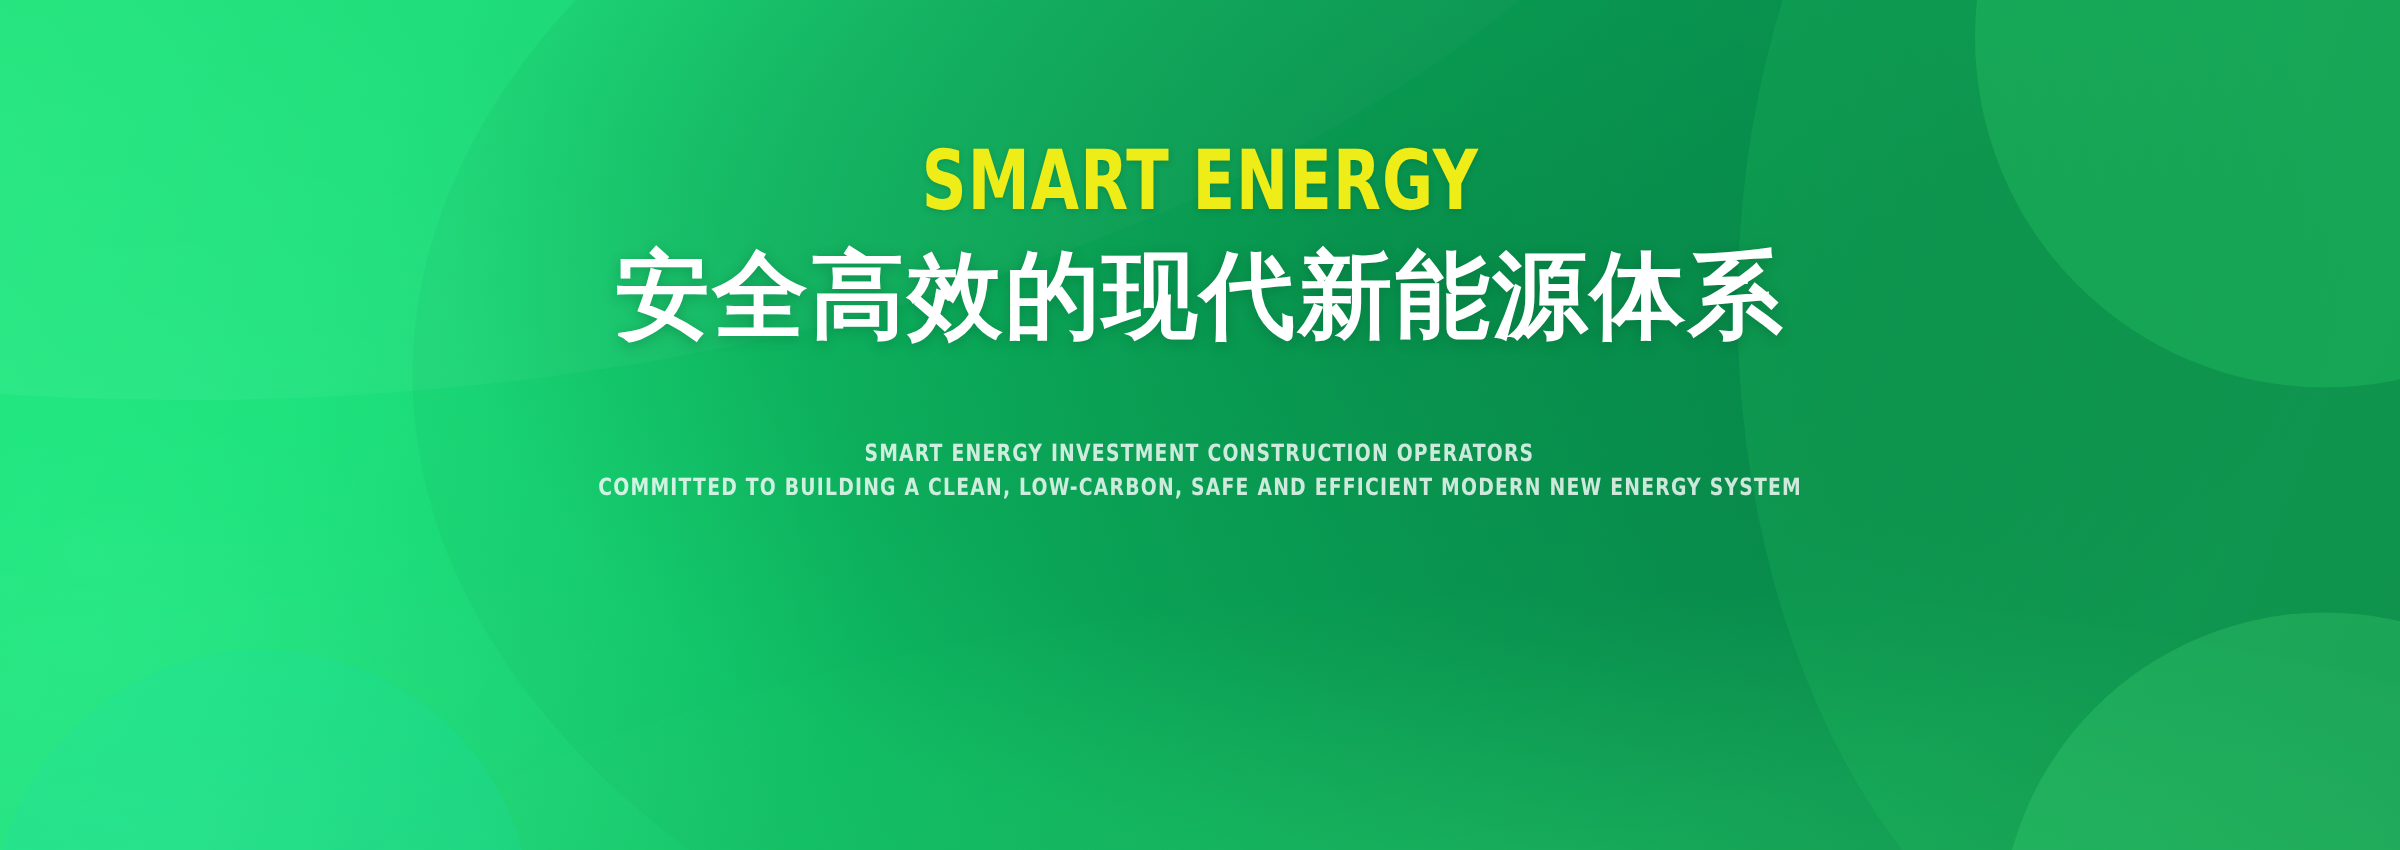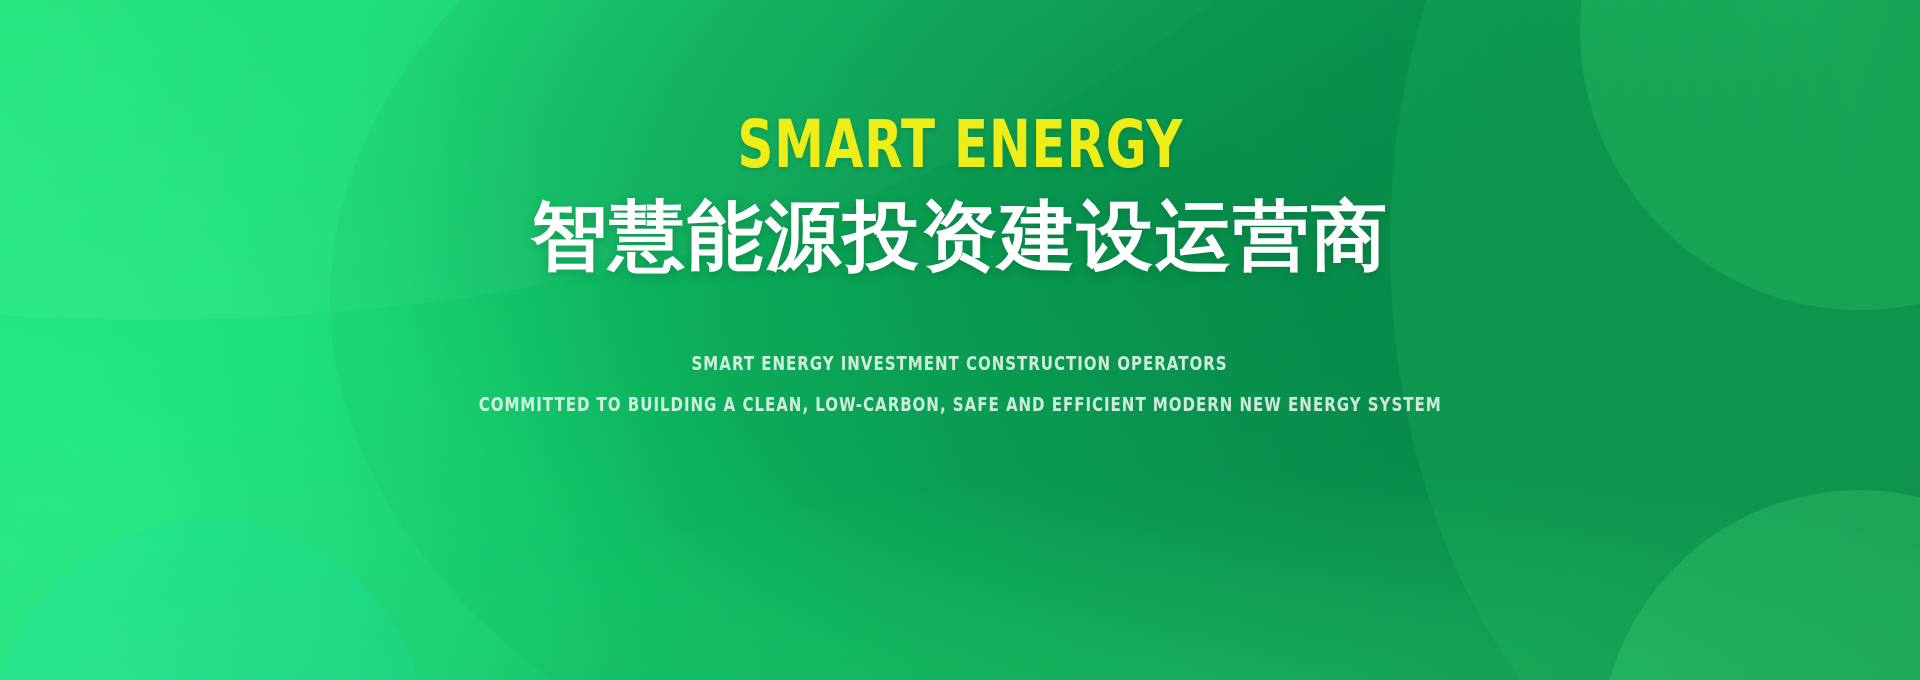--- a/index.html
+++ b/index.html
@@ -163,21 +163,21 @@
     color: #ffffff;
     white-space: nowrap;
     text-shadow: 0 2px 8px rgba(0,70,35,0.26);
   }
 
   .en-lines {
     margin-top: 26px;
     display: flex;
     flex-direction: column;
     align-items: center;
-    gap: 19px;
+    gap: 5px;
   }
 
   .en-line {
     font-family: "DejaVu Sans Condensed", "Liberation Sans Narrow", "Liberation Sans", sans-serif;
     font-weight: 700;
     font-size: 19px;
     letter-spacing: 1.1px;
     line-height: 1.15;
     color: rgba(255,255,255,0.80);
     transform: scaleX(0.88);
@@ -197,21 +197,21 @@
   <div class="shape shape-right-arc"></div>
   <div class="shape shape-right-disc"></div>
   <div class="shape shape-bottom-right-circle"></div>
   <div class="shape shape-bottom-left-circle"></div>
   <div class="shape shape-left-sheen"></div>
 
   <div class="content">
 
     <div class="eyebrow-en">SMART ENERGY</div>
 
-    <h1 class="headline-cn">智慧能源投资建设运营商</h1>
+    <h1 class="headline-cn">安全高效的现代新能源体系</h1>
 
 
     <div class="en-lines">
       <div class="en-line">SMART ENERGY INVESTMENT CONSTRUCTION OPERATORS</div>
       <div class="en-line">COMMITTED TO BUILDING A CLEAN, LOW-CARBON, SAFE AND EFFICIENT MODERN NEW ENERGY SYSTEM</div>
     </div>
 
   </div>
 </div>
 

